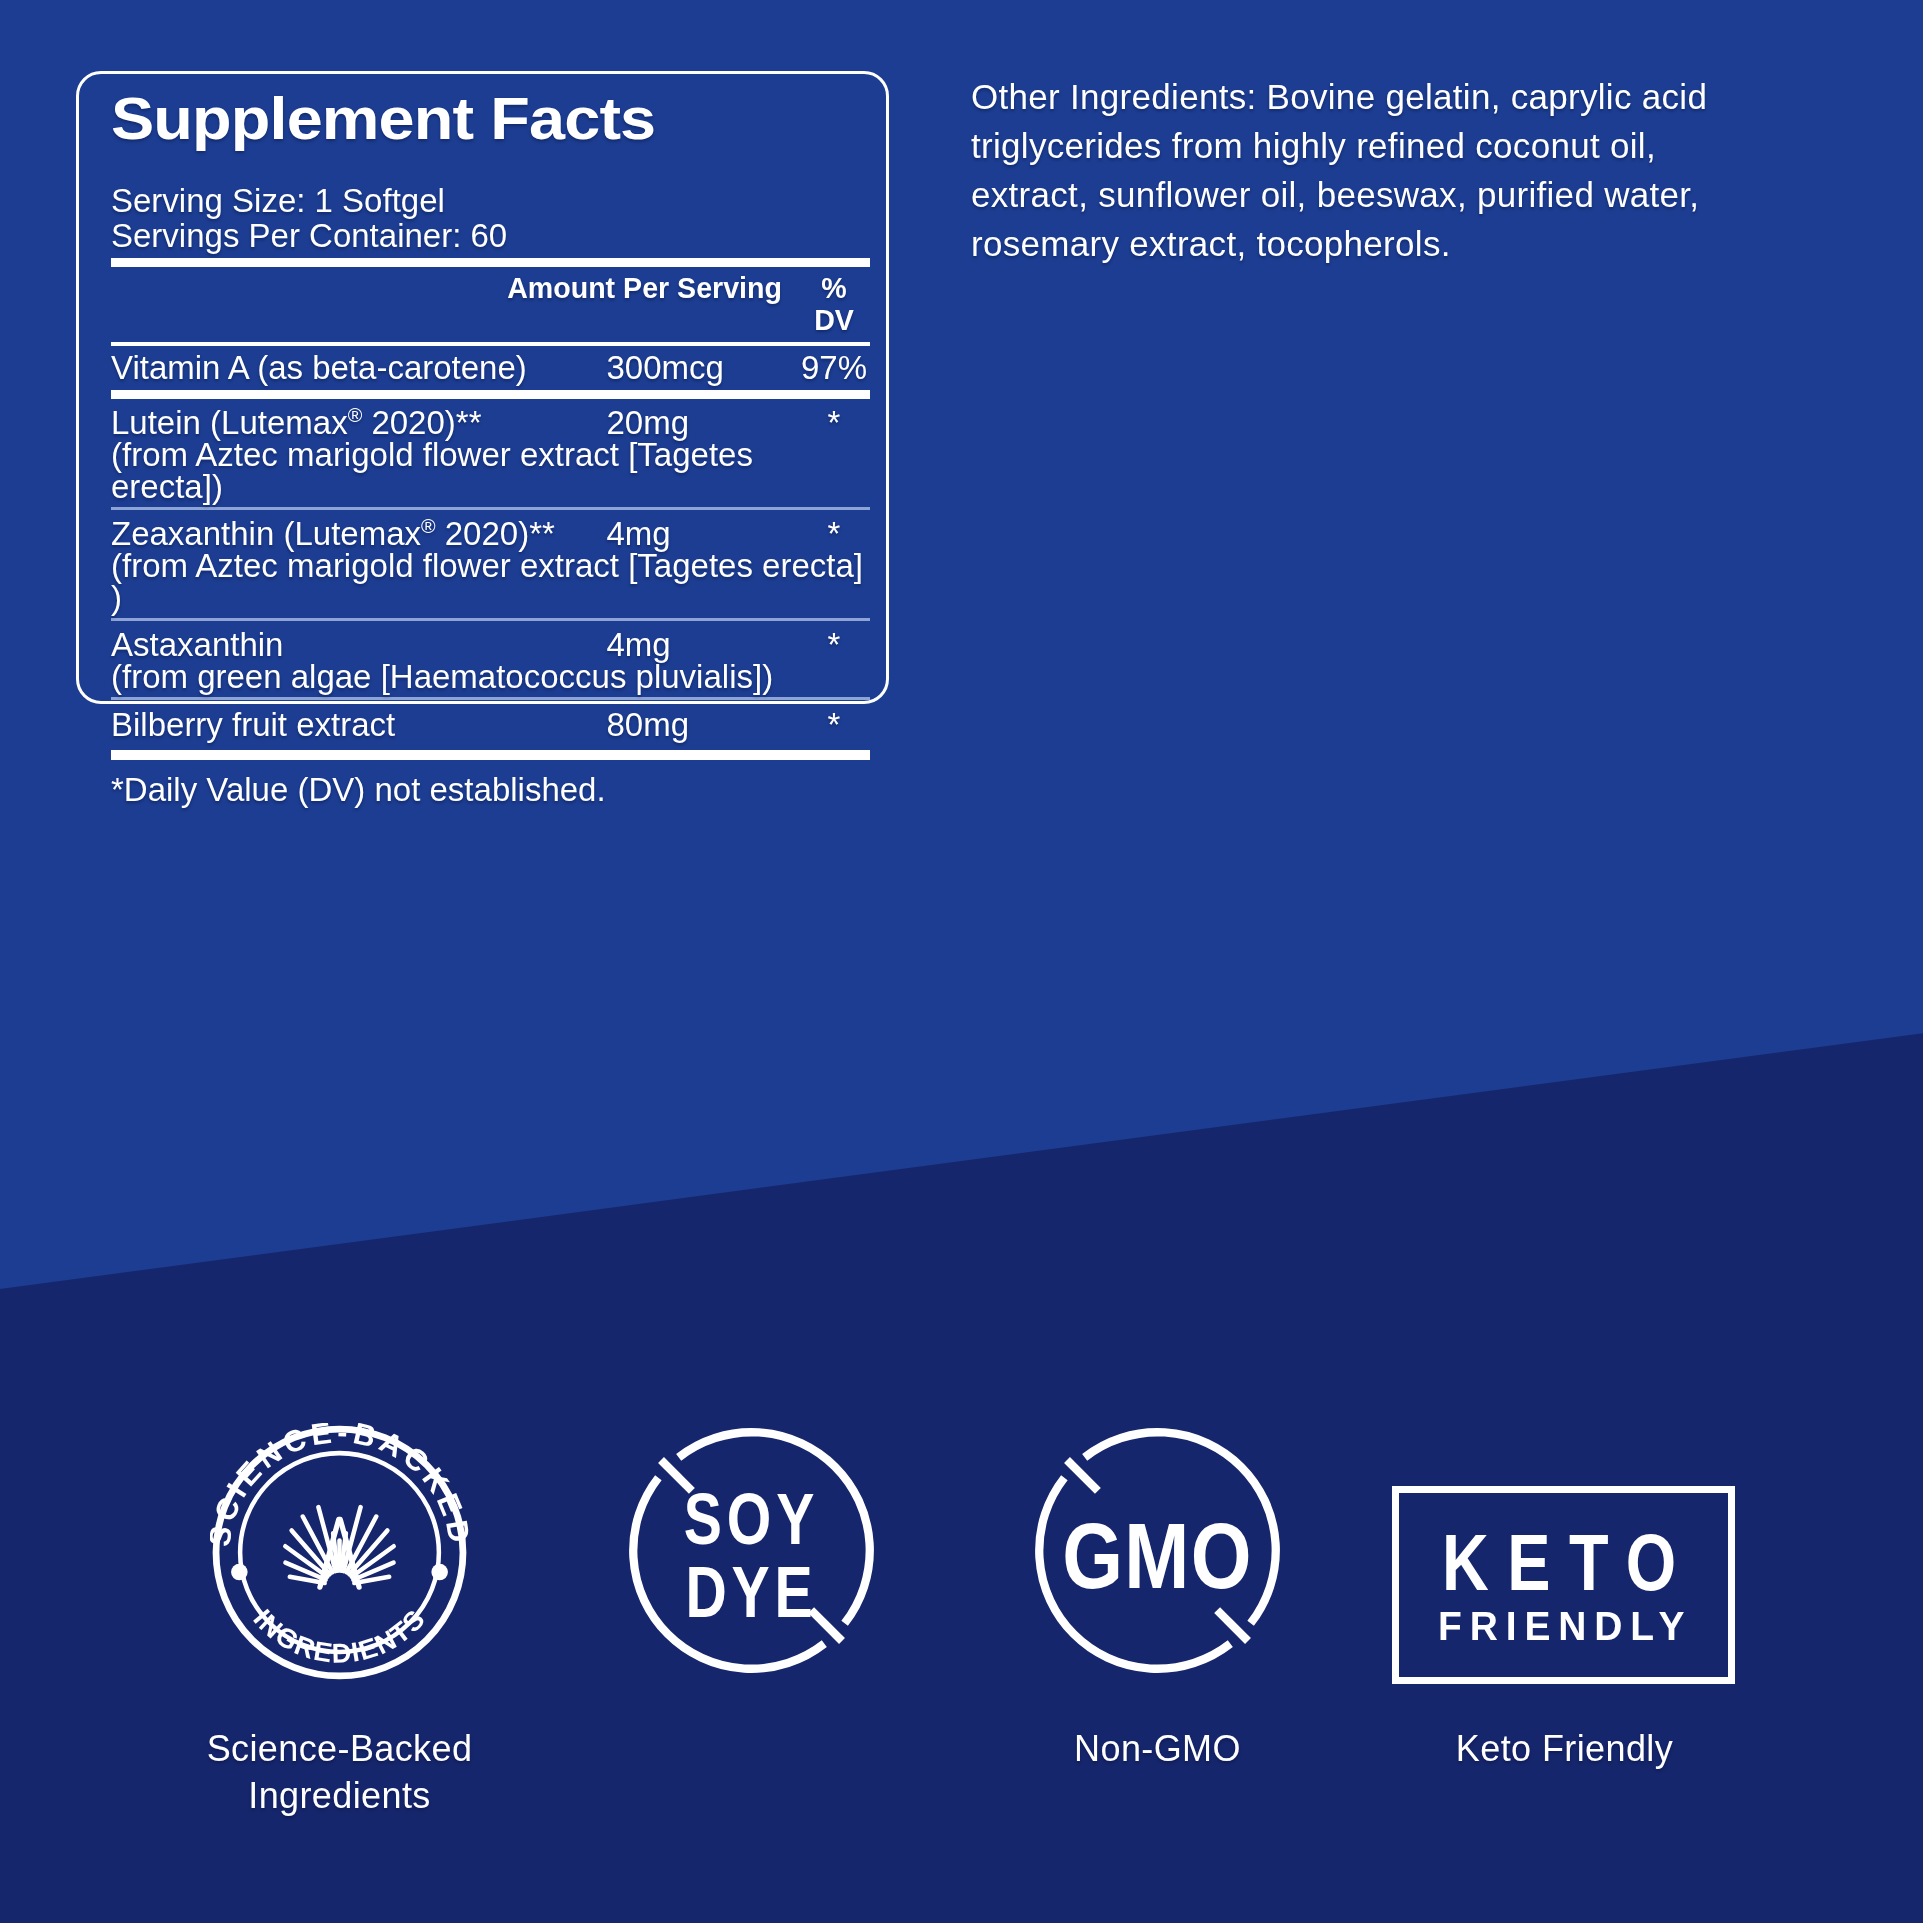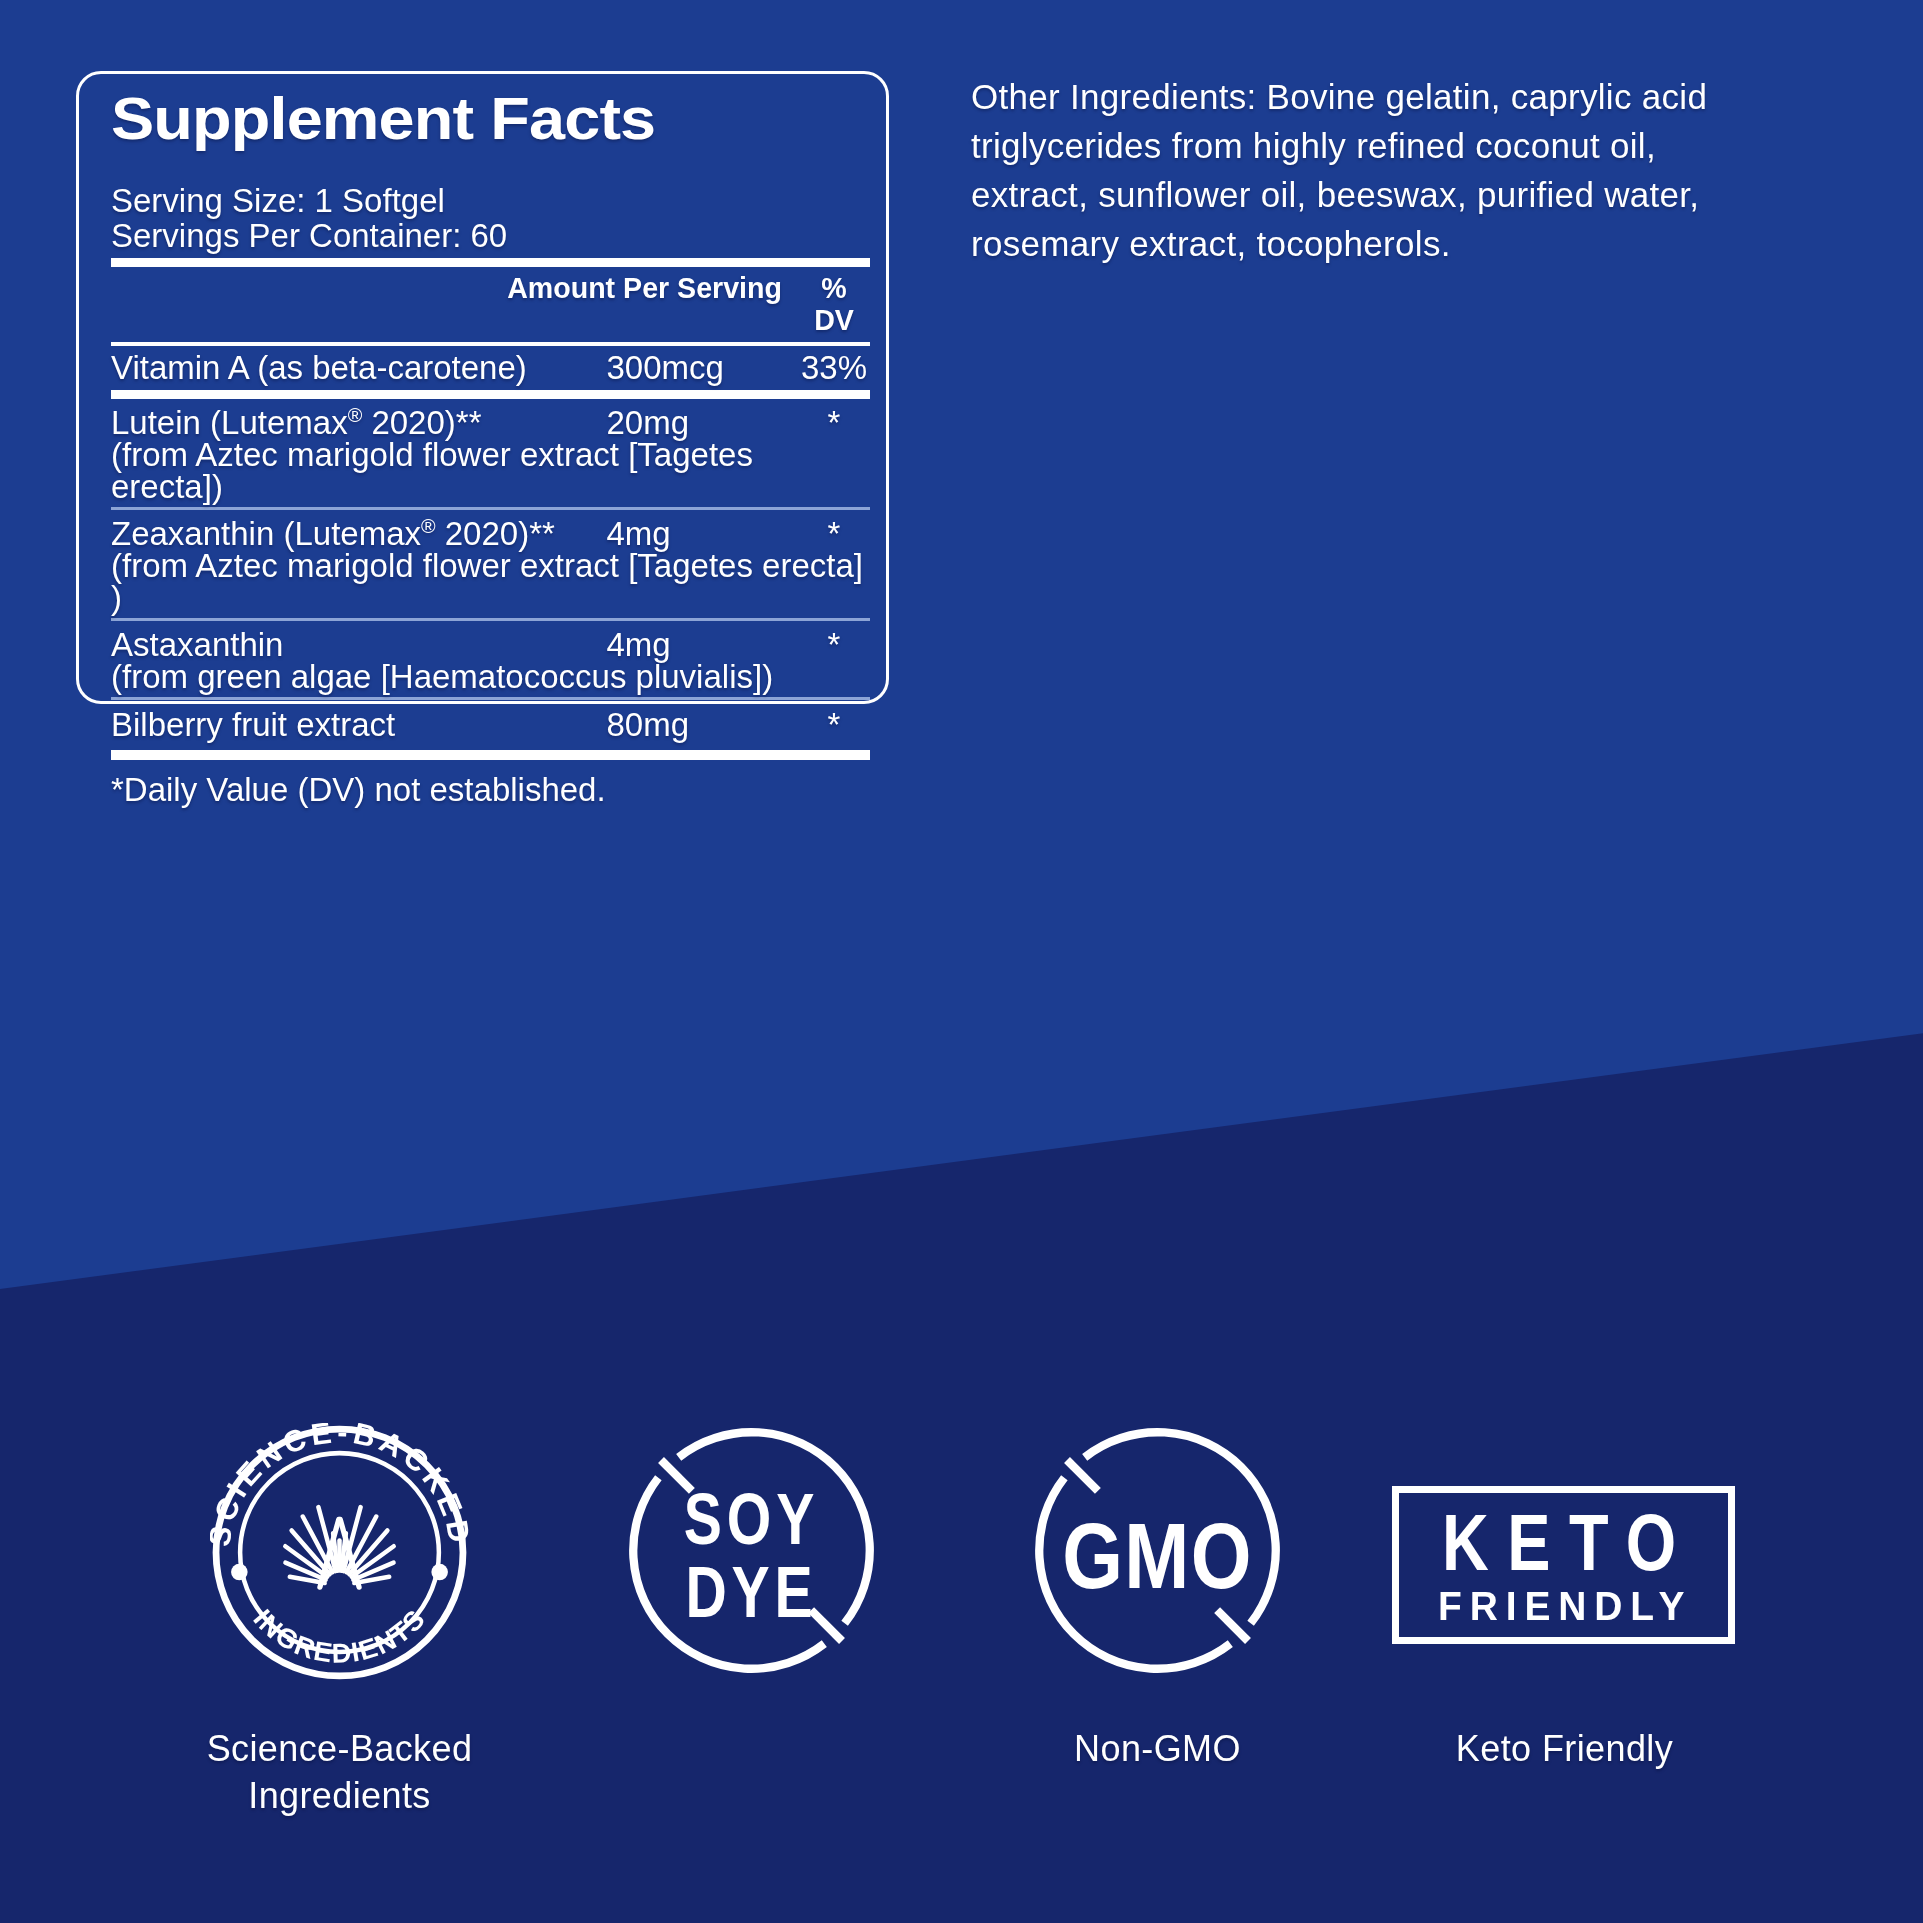--- a/index.html
+++ b/index.html
@@ -48,21 +48,21 @@
   
   .other-ing{
     position:absolute;left:971px;top:72px;width:917px;
     font-size:35px;line-height:49px;letter-spacing:0.3px;font-weight:400;
   }
   .other-ing div{white-space:nowrap;}
 
   
   .badge-svg{position:absolute;}
   .keto-box{
-    position:absolute;left:1392px;top:1486px;width:343px;height:158px;
+    position:absolute;left:1392px;top:1486px;width:343px;height:198px;
     border:7.5px solid #fff;box-sizing:border-box;
     display:flex;flex-direction:column;align-items:center;justify-content:center;gap:7.5px;
   }
   .keto-line1{font-size:79px;font-weight:700;letter-spacing:22.5px;line-height:75px;
     transform:scaleX(.82);white-space:nowrap;text-indent:11.3px;}
   .keto-line2{font-size:41px;font-weight:700;letter-spacing:8.3px;line-height:38px;
     transform:scaleX(.95);white-space:nowrap;text-indent:4.5px;}
   .badge-label{
     position:absolute;top:1725px;width:391px;text-align:center;
     font-size:36px;line-height:47px;font-weight:400;letter-spacing:0.4px;
@@ -85,21 +85,21 @@
     <div class="col-header">
       <span>Amount Per Serving</span>
       <span class="dv-box">% DV</span>
     </div>
     <div class="rule-white"></div>
 
     <div class="nrow">
       <div class="nrow-main">
         <span>Vitamin A (as beta-carotene)</span>
         <span class="ncell-amount">300mcg</span>
-        <span class="ncell-dv">33%</span>
+        <span class="ncell-dv">97%</span>
       </div>
     </div>
     <div class="bar-thick" style="margin-top:0"></div>
 
     <div class="nrow pad2">
       <div class="nrow-main">
         <span><span>Lutein (Lutemax</span><sup class="reg">®</sup><span> 2020)**</span></span>
         <span class="ncell-amount">20mg</span>
         <span class="ncell-dv">*</span>
       </div>

